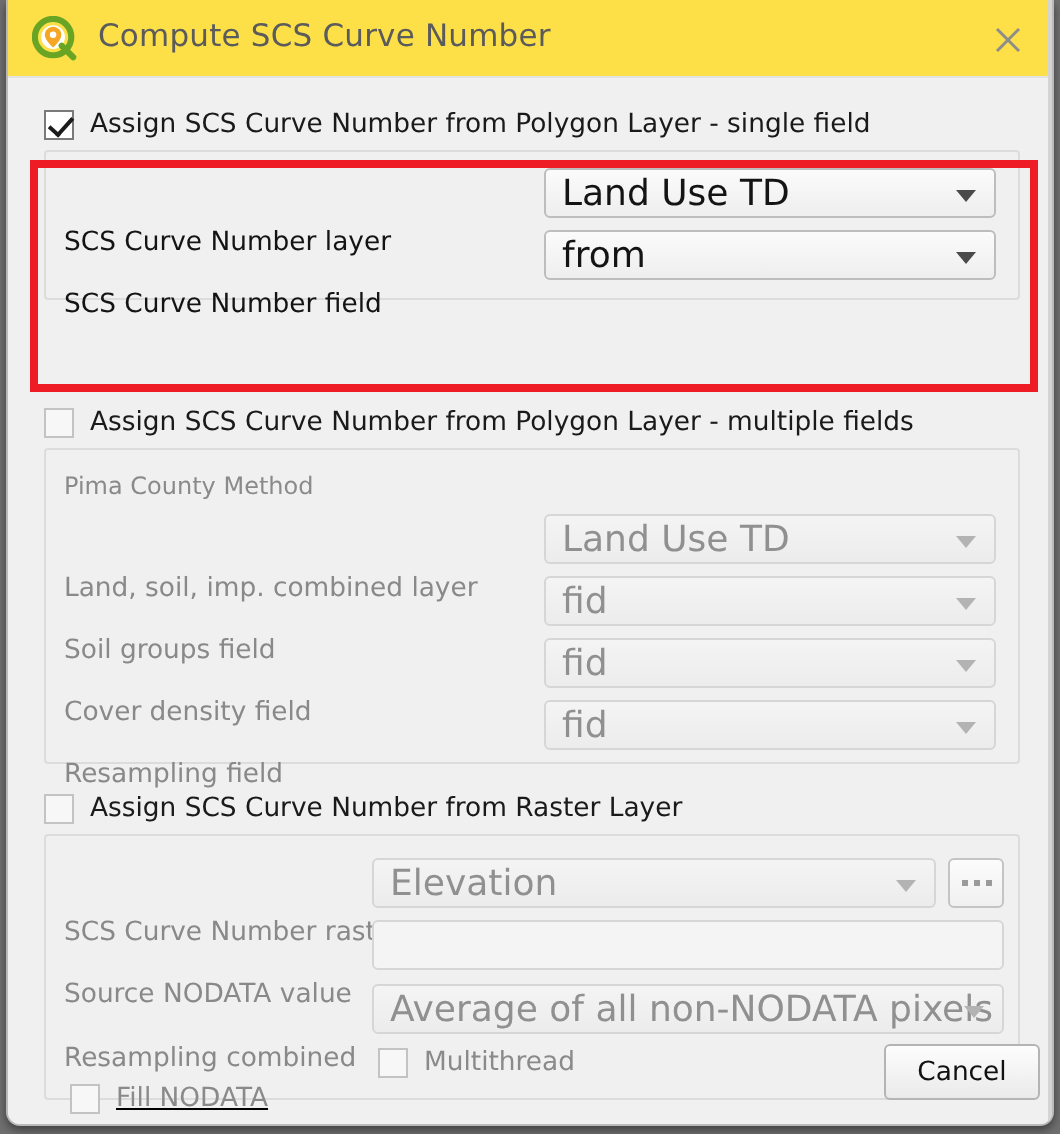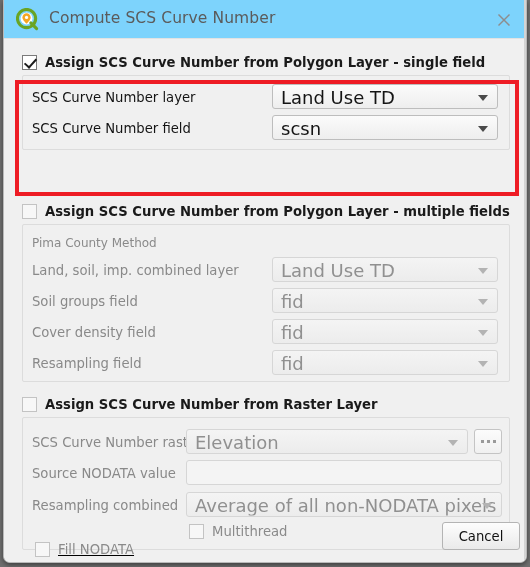--- a/index.html
+++ b/index.html
@@ -19,21 +19,21 @@
     border-top: none;
     border-radius: 0 0 7px 7px;
     box-shadow: 0 2px 5px rgba(0,0,0,0.45);
     overflow: hidden;
   }
 
   
   #titlebar {
     position: relative;
     height: 39px;
-    background: #7dd3fc;
+    background: #fde047;
     border-bottom: 1px solid #e2e2e2;
   }
   #qgis-logo {
     position: absolute; left: 12px; top: 8px;
     width: 23px; height: 23px;
   }
   #title-text {
     position: absolute; left: 45px; top: 9px;
     font-size: 15.5px;
     color: #5b5b5b;
@@ -63,21 +63,20 @@
   }
 
   .section { position: absolute; left: 0; width: 524px; }
 
   .gb-header {
     position: absolute;
     display: flex;
     align-items: center;
     height: 20px;
     left: 18px;
-    font-weight: bold;
   }
   .cbox {
     width: 15px; height: 15px;
     background: #ffffff;
     border: 1px solid #7a7a7a;
     display: inline-block;
     position: relative;
     flex: 0 0 auto;
   }
   .cbox.disabled {
@@ -107,20 +106,21 @@
     background: #f0f0f0;
     border: 1px solid #dcdcdc;
     border-radius: 2px;
   }
 
   .row-label {
     position: absolute;
     font-size: 13.2px;
     color: #141414;
     white-space: nowrap;
+    margin-top: 24px;
   }
   .row-label.disabled { color: #898989; }
 
   .combo {
     position: absolute;
     height: 25px;
     background: linear-gradient(#fbfbfb, #eeeeee);
     border: 1px solid #bdbdbd;
     border-radius: 3px;
   }
@@ -251,21 +251,21 @@
       <div class="gb-box" style="top:36px; height:75px;"></div>
 
       <div class="row-label" style="left:28px; top:51px;">SCS Curve Number layer</div>
       <div class="combo" style="left:268px; top:45px; width:226px;">
         <span class="combo-text">Land Use TD</span>
         <span class="arrow"></span>
       </div>
 
       <div class="row-label" style="left:28px; top:82px;">SCS Curve Number field</div>
       <div class="combo" style="left:268px; top:76px; width:226px;">
-        <span class="combo-text">scsn</span>
+        <span class="combo-text">from</span>
         <span class="arrow"></span>
       </div>
     </div>
 
     <div class="section">
       <div class="gb-header" style="top:162px;">
         <span class="cbox disabled"></span>
         <span class="gb-label">Assign SCS Curve Number from Polygon Layer - multiple fields</span>
       </div>
       <div class="gb-box" style="top:185px; height:158px;"></div>

